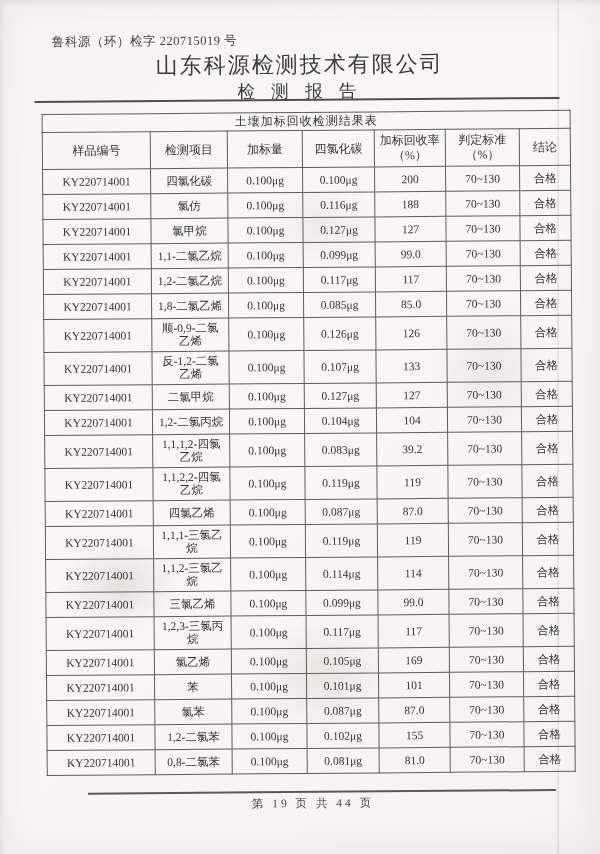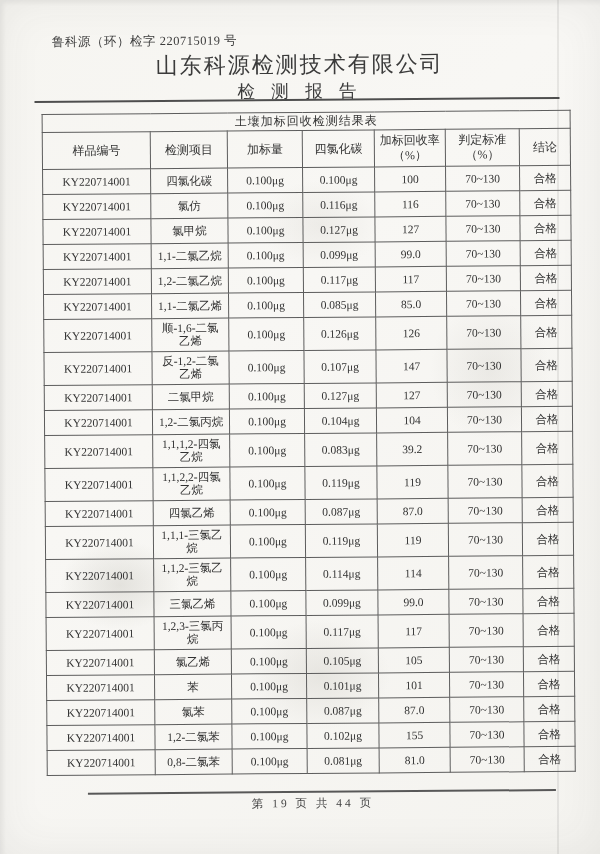--- a/index.html
+++ b/index.html
@@ -111,30 +111,30 @@
 （%）</th>
           <th>结论</th>
         </tr>
       </thead>
       <tbody id="rows-body">
           <tr>
     <td>KY220714001</td>
     <td>四氯化碳</td>
     <td>0.100μg</td>
     <td>0.100μg</td>
-    <td>100</td>
+    <td>200</td>
     <td>70~130</td>
     <td>合格</td>
   </tr>
           <tr>
     <td>KY220714001</td>
     <td>氯仿</td>
     <td>0.100μg</td>
     <td>0.116μg</td>
-    <td>116</td>
+    <td>188</td>
     <td>70~130</td>
     <td>合格</td>
   </tr>
           <tr>
     <td>KY220714001</td>
     <td>氯甲烷</td>
     <td>0.100μg</td>
     <td>0.127μg</td>
     <td>127</td>
     <td>70~130</td>
@@ -153,44 +153,44 @@
     <td>KY220714001</td>
     <td>1,2-二氯乙烷</td>
     <td>0.100μg</td>
     <td>0.117μg</td>
     <td>117</td>
     <td>70~130</td>
     <td>合格</td>
   </tr>
           <tr>
     <td>KY220714001</td>
-    <td>1,1-二氯乙烯</td>
+    <td>1,8-二氯乙烯</td>
     <td>0.100μg</td>
     <td>0.085μg</td>
     <td>85.0</td>
     <td>70~130</td>
     <td>合格</td>
   </tr>
           <tr>
     <td>KY220714001</td>
-    <td>顺-1,6-二氯
+    <td>顺-0,9-二氯
 乙烯</td>
     <td>0.100μg</td>
     <td>0.126μg</td>
     <td>126</td>
     <td>70~130</td>
     <td>合格</td>
   </tr>
           <tr>
     <td>KY220714001</td>
     <td>反-1,2-二氯
 乙烯</td>
     <td>0.100μg</td>
     <td>0.107μg</td>
-    <td>147</td>
+    <td>133</td>
     <td>70~130</td>
     <td>合格</td>
   </tr>
           <tr>
     <td>KY220714001</td>
     <td>二氯甲烷</td>
     <td>0.100μg</td>
     <td>0.127μg</td>
     <td>127</td>
     <td>70~130</td>
@@ -271,21 +271,21 @@
     <td>0.117μg</td>
     <td>117</td>
     <td>70~130</td>
     <td>合格</td>
   </tr>
           <tr>
     <td>KY220714001</td>
     <td>氯乙烯</td>
     <td>0.100μg</td>
     <td>0.105μg</td>
-    <td>105</td>
+    <td>169</td>
     <td>70~130</td>
     <td>合格</td>
   </tr>
           <tr>
     <td>KY220714001</td>
     <td>苯</td>
     <td>0.100μg</td>
     <td>0.101μg</td>
     <td>101</td>
     <td>70~130</td>

